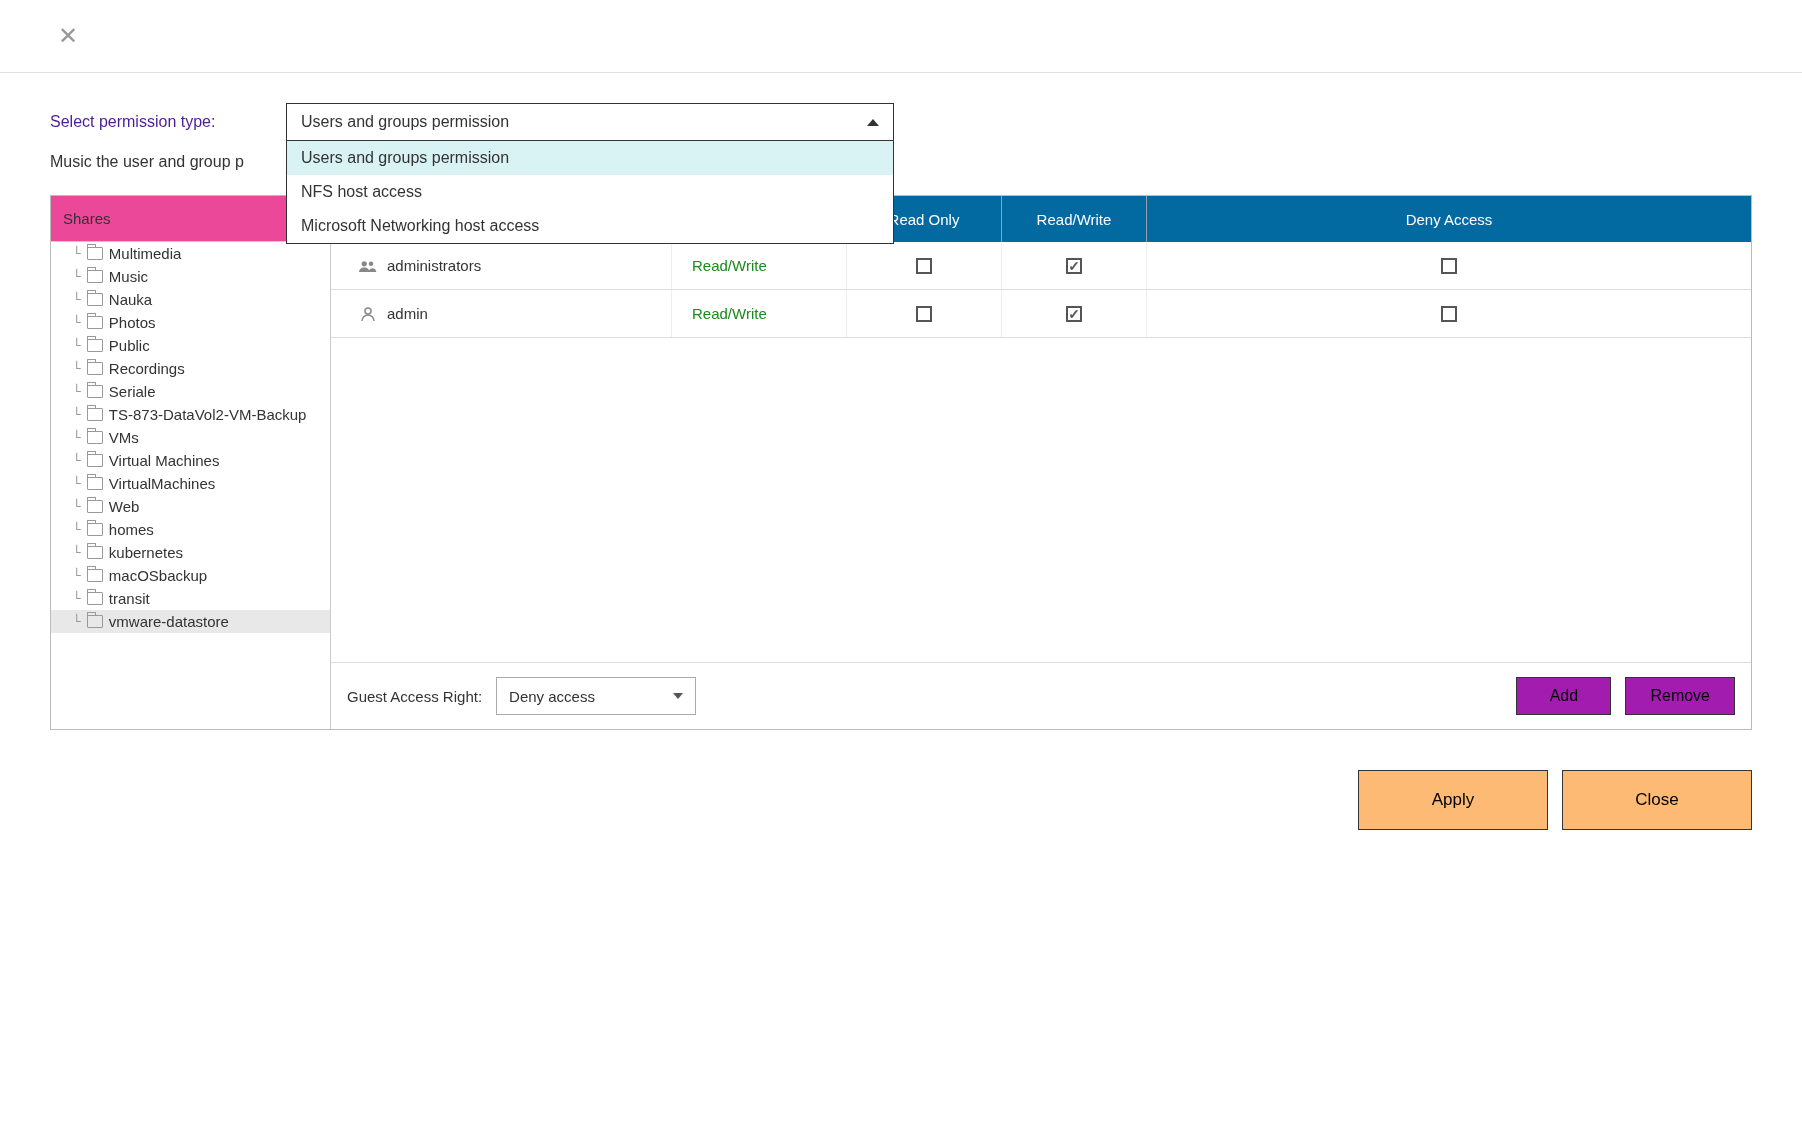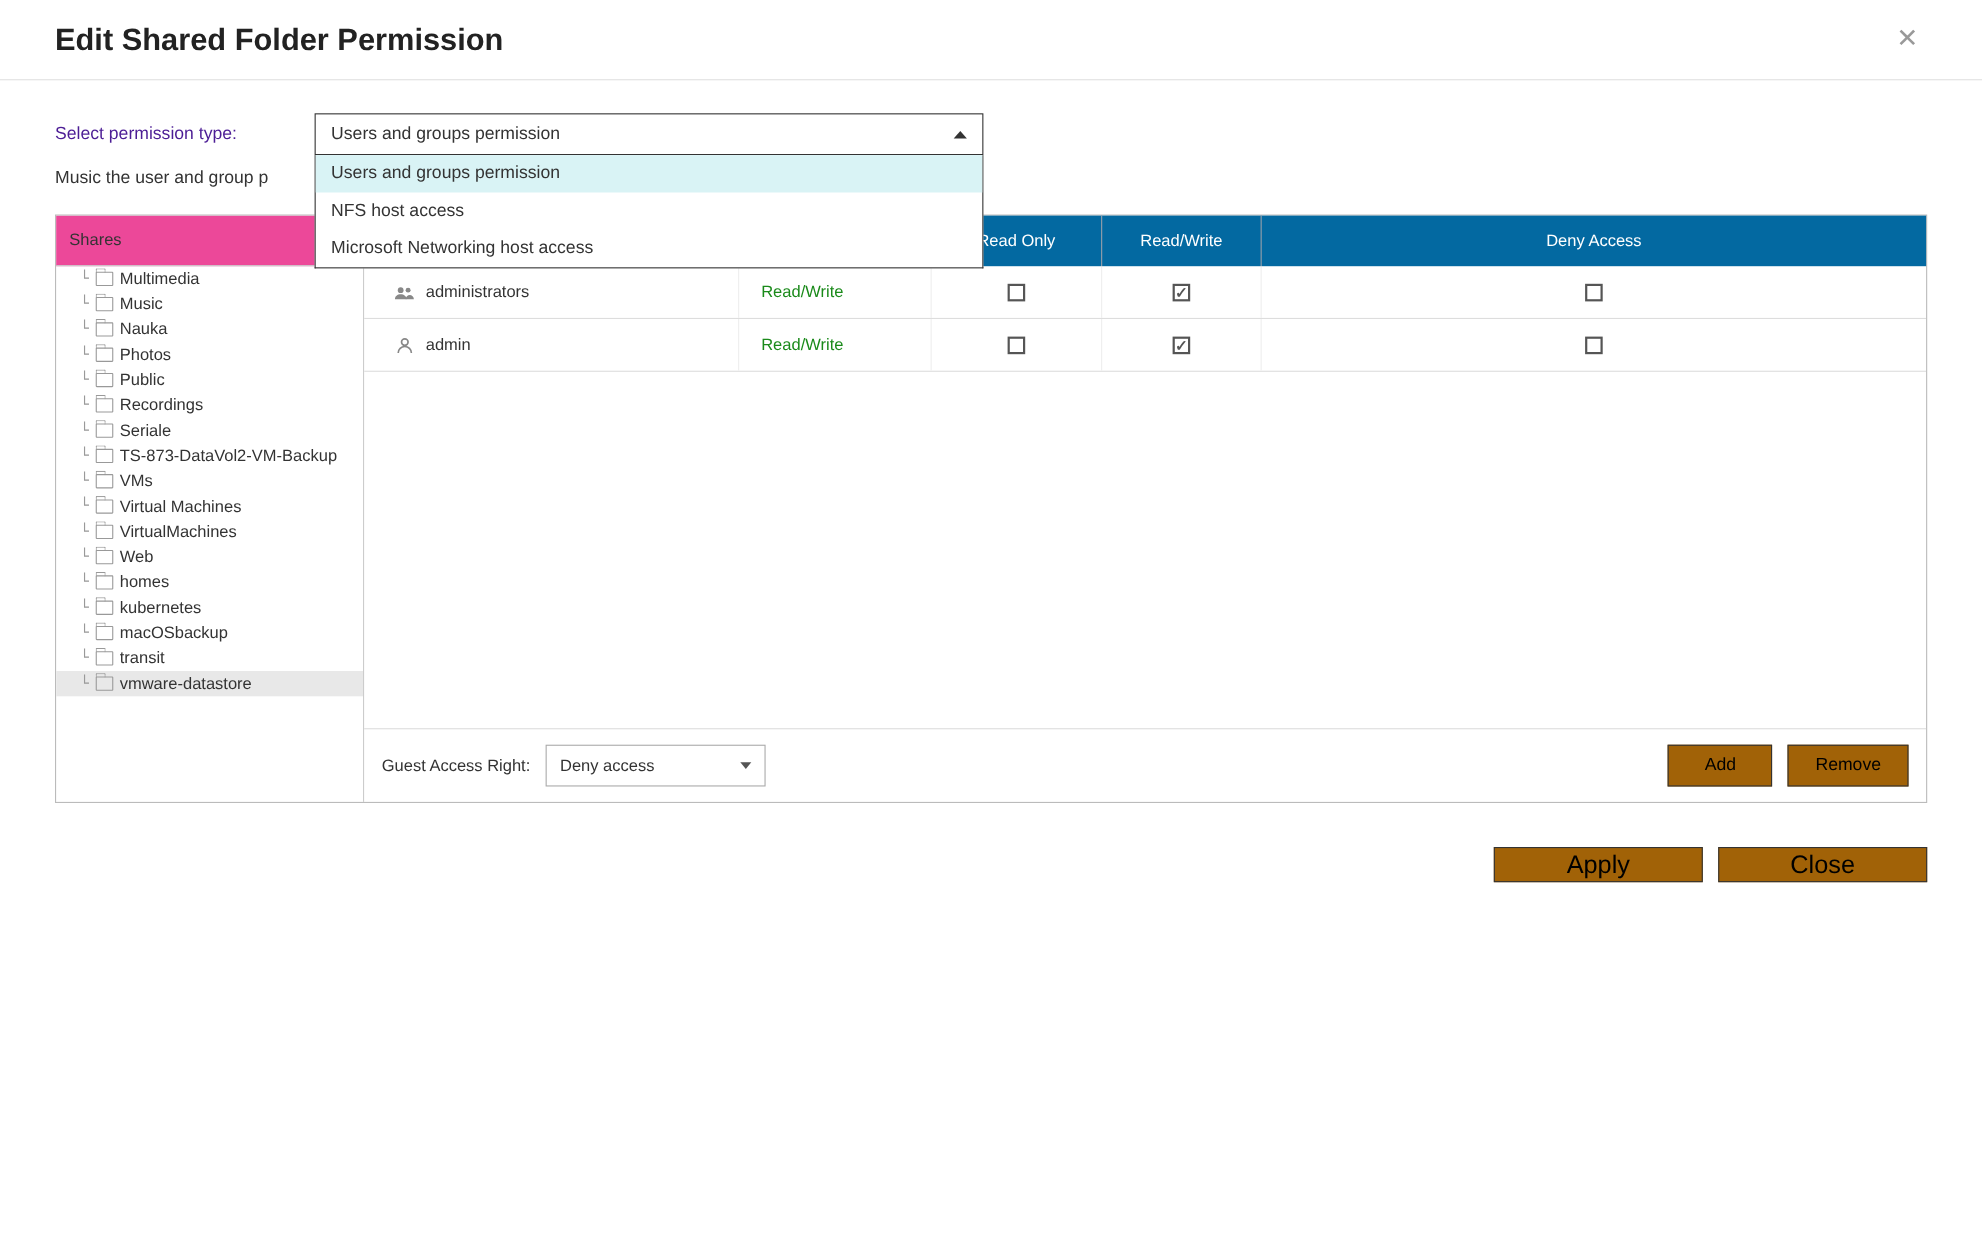--- a/index.html
+++ b/index.html
@@ -229,46 +229,45 @@
       width: 0; height: 0;
       border-left: 5px solid transparent;
       border-right: 5px solid transparent;
       border-top: 6px solid #555;
     }
     .spacer { flex: 1; }
     .btn {
       min-width: 95px;
       height: 38px;
       border: 1px solid #333;
-      background: #a16207;
+      background: #a21caf;
       font-size: 16px;
       cursor: pointer;
       padding: 0 24px;
     }
     .dialog-footer {
       padding: 20px 50px 30px;
       display: flex;
       justify-content: flex-end;
       gap: 14px;
     }
     .btn-footer {
       min-width: 190px;
-      height: 32px;
+      height: 60px;
       border: 1px solid #333;
-      background: #a16207;
-      font-size: 23px;
+      background: #fdba74;
+      font-size: 17px;
       cursor: pointer;
     }
   </style>
 </head>
 <body>
 
 <div class="dialog">
   <div class="dialog-header">
-    <h1 class="dialog-title">Edit Shared Folder Permission</h1>
     <span class="close-btn">✕</span>
   </div>
 
   <div class="dialog-body">
     <div class="form-row">
       <span class="form-label">Select permission type:</span>
       <div class="dropdown-container">
         <div class="dropdown-trigger">
           <span>Users and groups permission</span>
           <span class="dropdown-caret"></span>

